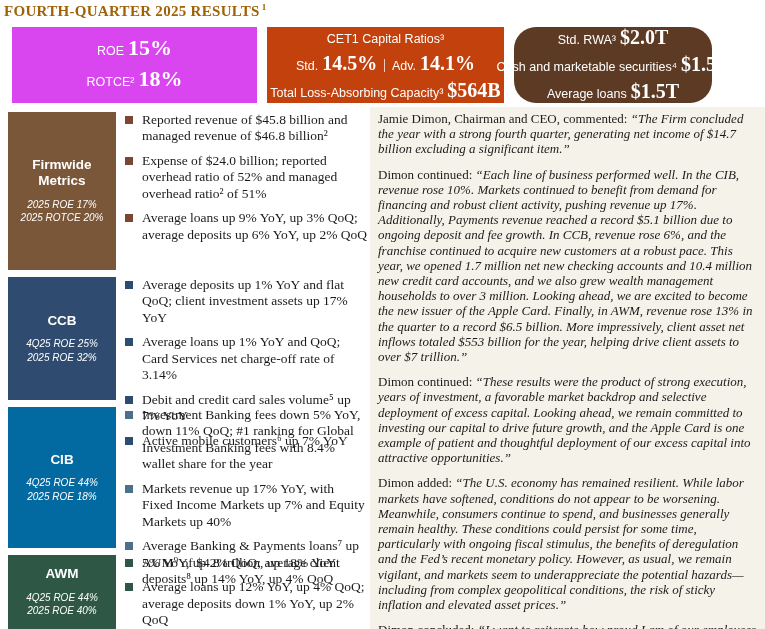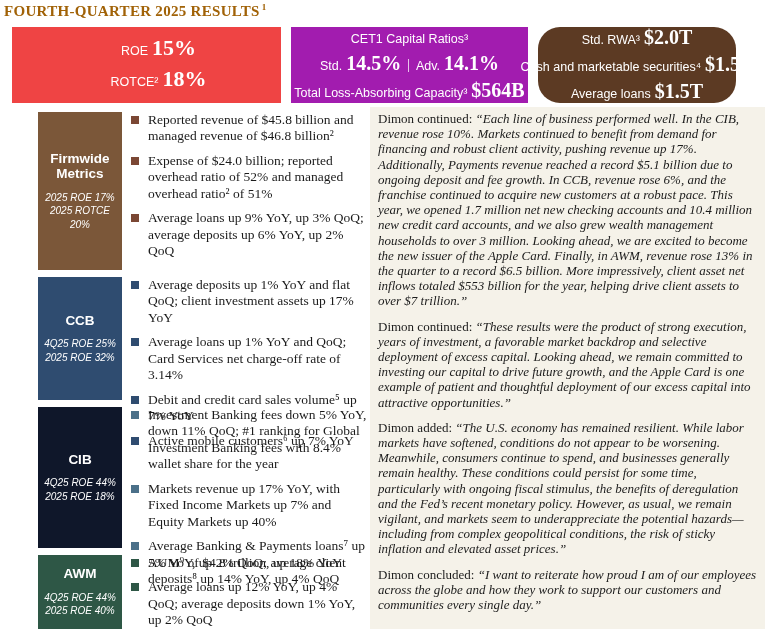--- a/index.html
+++ b/index.html
@@ -38,23 +38,23 @@
   .left-col{
     width:370px;flex:none;box-sizing:border-box;
     display:flex;flex-direction:column;gap:7px;padding:5px 0 0 8px;
   }
   .section{display:flex;gap:9px;}
   .sec-firmwide{min-height:158px;}
   .sec-ccb{min-height:121px;}
   .sec-cib{min-height:141px;}
   .sec-awm{min-height:74px;justify-content:space-between;}
   .labelbox{
-    width:84px;flex:none;color:#ffffff;box-sizing:border-box;
+    width:108px;flex:none;color:#ffffff;box-sizing:border-box;
     display:flex;flex-direction:column;justify-content:center;
-    text-align:center;padding:4px 2px;margin-left:30px;
+    text-align:center;padding:4px 2px;
   }
   .lb-firmwide{background:#7b5739;}
   .lb-ccb{background:#2f4c70;}
   .lb-cib{background:#4b7089;}
   .lb-awm{background:#2e5746;}
   .sec-name{font-family:"Liberation Sans","DejaVu Sans",sans-serif;font-weight:bold;font-size:13.5px;line-height:1.15;}
   .sec-stats{margin-top:9px;font-family:"Liberation Sans","DejaVu Sans",sans-serif;
     font-style:italic;font-weight:normal;font-size:10px;line-height:1.35;}
   .stat{display:block;}
   .bullets{flex:1;display:flex;flex-direction:column;gap:8px;padding-right:2px;}
@@ -76,32 +76,32 @@
 </style>
 </head>
 <body>
 
 <div class="page">
 
   <h1 class="page-title"><span>FOURTH-QUARTER 2025 RESULTS</span><sup>1</sup></h1>
 
   <div class="summary-row">
 
-    <div class="sumbox b1" style="background-color: #ef4444; padding-left: 24px;">
+    <div class="sumbox b1" style="background-color: #d946ef;">
       <div class="sumrow">
         <span class="slabel">ROE</span>
         <span class="sval">15%</span>
       </div>
       <div class="sumrow">
         <span class="slabel">ROTCE²</span>
         <span class="sval">18%</span>
       </div>
     </div>
 
-    <div class="sumbox b2" style="background-color: #a21caf;">
+    <div class="sumbox b2" style="background-color: #c2410c;">
       <div class="sumrow">
         <span class="slabel">CET1 Capital Ratios³</span>
       </div>
       <div class="sumrow">
         <span class="slabel">Std.</span>
         <span class="sval">14.5%</span>
         <span class="sep">|</span>
         <span class="slabel">Adv.</span>
         <span class="sval">14.1%</span>
       </div>
@@ -178,21 +178,21 @@
               <span class="btext">Debit and credit card sales volume⁵ up 7% YoY</span>
             </div>
           <div class="bullet">
               <span class="bsq bsq-ccb" style="background-color: rgb(47, 76, 112);"></span>
               <span class="btext">Active mobile customers⁶ up 7% YoY</span>
             </div>
         </div>
       </div>
 
       <div class="section sec-cib">
-        <div class="labelbox lb-cib" style="background-color: #0f172a;">
+        <div class="labelbox lb-cib" style="background-color: #0369a1;">
           <div class="sec-name">CIB</div>
           <div class="sec-stats">
             <span class="stat">4Q25 ROE 44%</span>
             <span class="stat">2025 ROE 18%</span>
           </div>
         </div>
         <div class="bullets">
           <div class="bullet">
               <span class="bsq bsq-cib" style="background-color: rgb(75, 112, 137);"></span>
               <span class="btext">Investment Banking fees down 5% YoY, down 11% QoQ; #1 ranking for Global Investment Banking fees with 8.4% wallet share for the year</span>
@@ -225,20 +225,24 @@
               <span class="bsq bsq-awm" style="background-color: rgb(46, 87, 70);"></span>
               <span class="btext">Average loans up 12% YoY, up 4% QoQ; average deposits down 1% YoY, up 2% QoQ</span>
             </div>
         </div>
       </div>
 
     </div>
 
     <div class="right-col" style="background-color: rgb(245, 242, 233);">
       <p class="para">
+        <span class="intro">Jamie Dimon, Chairman and CEO, commented:</span>
+        <span class="quote">“The Firm concluded the year with a strong fourth quarter, generating net income of $14.7 billion excluding a significant item.”</span>
+      </p>
+      <p class="para">
         <span class="intro">Dimon continued:</span>
         <span class="quote">“Each line of business performed well. In the CIB, revenue rose 10%. Markets continued to benefit from demand for financing and robust client activity, pushing revenue up 17%. Additionally, Payments revenue reached a record $5.1 billion due to ongoing deposit and fee growth. In CCB, revenue rose 6%, and the franchise continued to acquire new customers at a robust pace. This year, we opened 1.7 million net new checking accounts and 10.4 million new credit card accounts, and we also grew wealth management households to over 3 million. Looking ahead, we are excited to become the new issuer of the Apple Card. Finally, in AWM, revenue rose 13% in the quarter to a record $6.5 billion. More impressively, client asset net inflows totaled $553 billion for the year, helping drive client assets to over $7 trillion.”</span>
       </p>
       <p class="para">
         <span class="intro">Dimon continued:</span>
         <span class="quote">“These results were the product of strong execution, years of investment, a favorable market backdrop and selective deployment of excess capital. Looking ahead, we remain committed to investing our capital to drive future growth, and the Apple Card is one example of patient and thoughtful deployment of our excess capital into attractive opportunities.”</span>
       </p>
       <p class="para">
         <span class="intro">Dimon added:</span>
         <span class="quote">“The U.S. economy has remained resilient. While labor markets have softened, conditions do not appear to be worsening. Meanwhile, consumers continue to spend, and businesses generally remain healthy. These conditions could persist for some time, particularly with ongoing fiscal stimulus, the benefits of deregulation and the Fed’s recent monetary policy. However, as usual, we remain vigilant, and markets seem to underappreciate the potential hazards—including from complex geopolitical conditions, the risk of sticky inflation and elevated asset prices.”</span>

